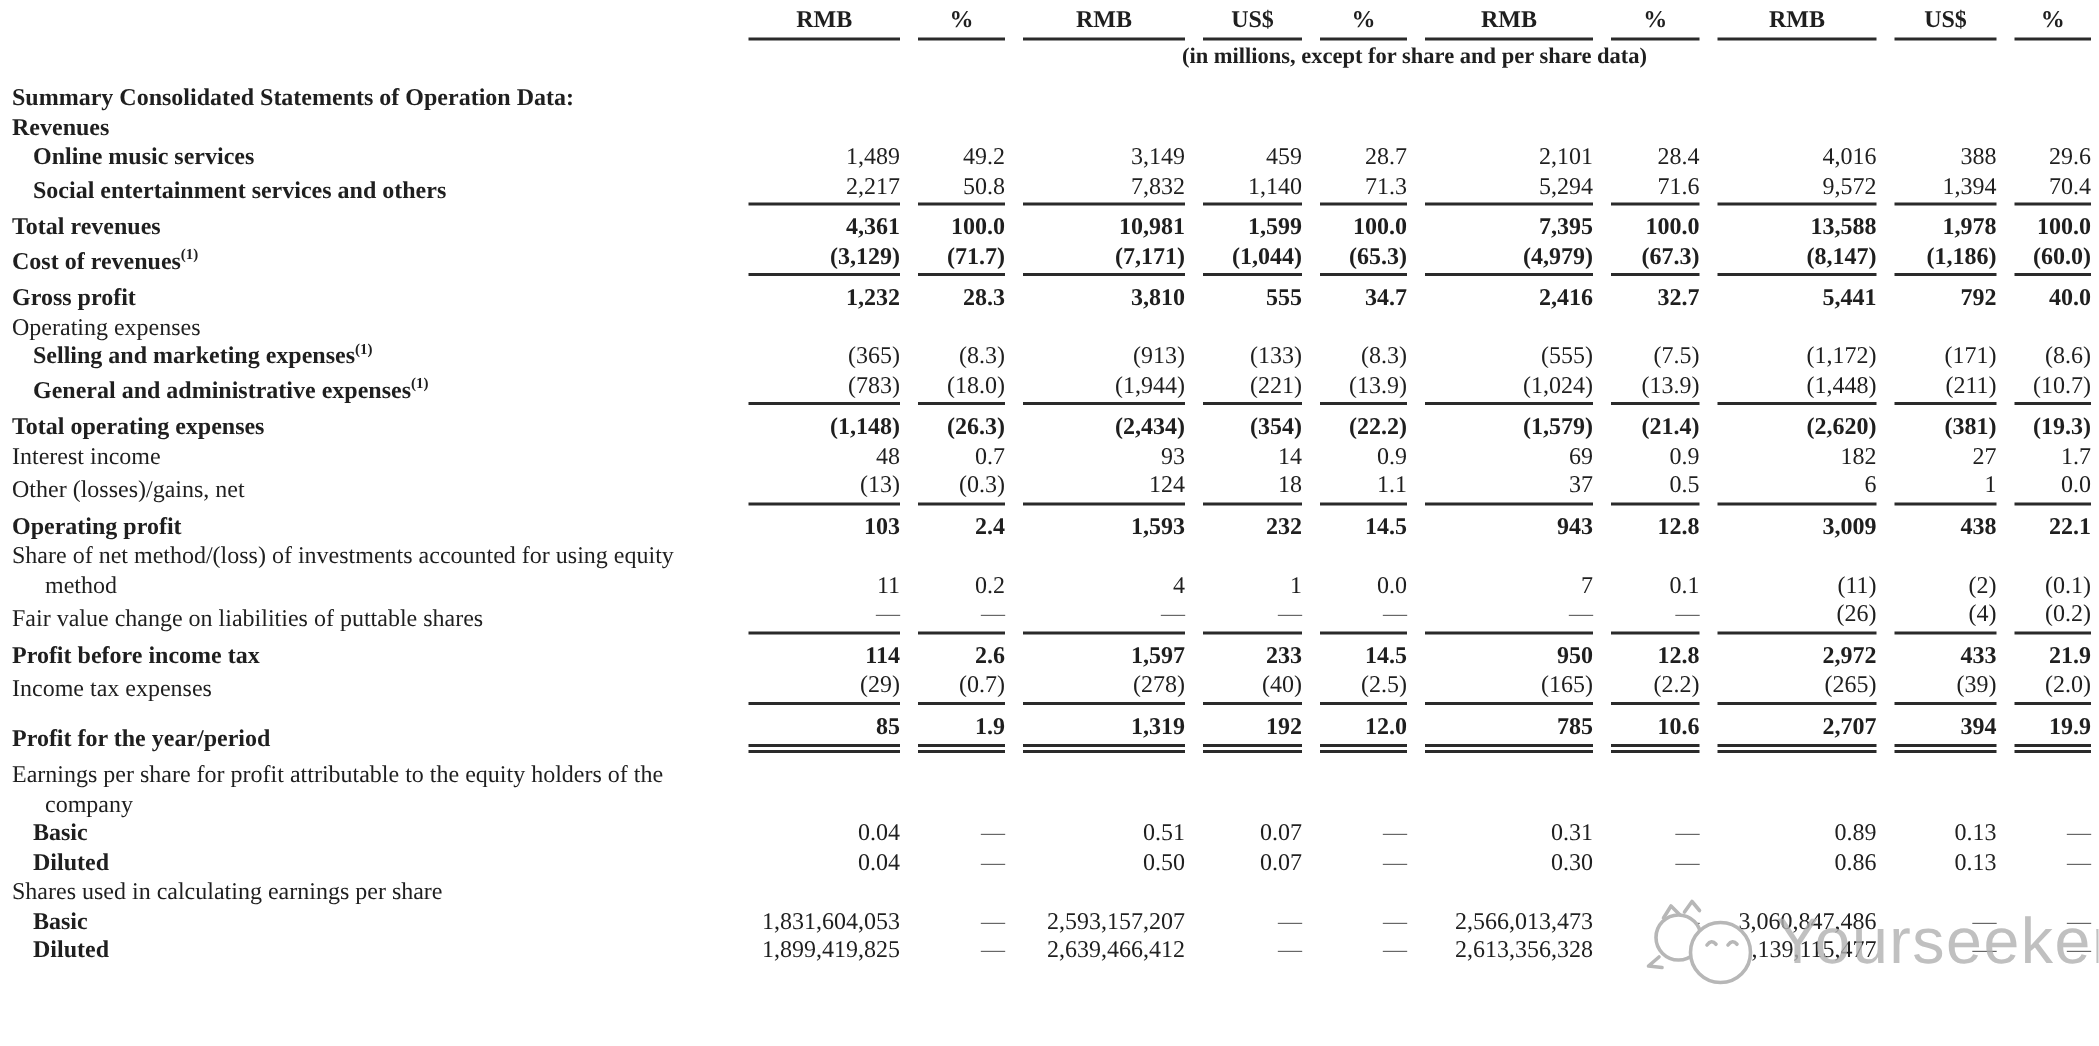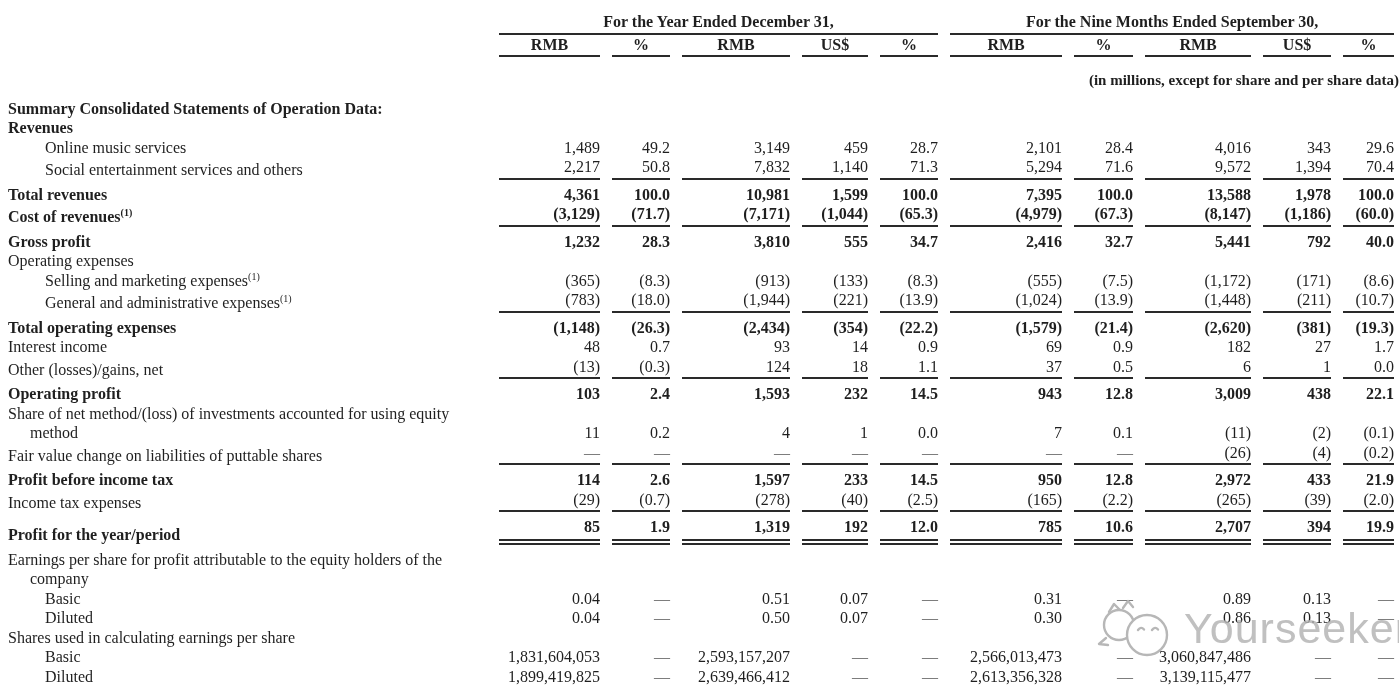--- a/index.html
+++ b/index.html
@@ -8,24 +8,24 @@
     font-family:"Liberation Serif","DejaVu Serif",serif;color:#1f1f1f;
   }
   table{border-collapse:collapse;table-layout:fixed;width:1399px;margin-top:4px;}
   td{vertical-align:bottom;font-size:16px;line-height:19.5px;padding:0;}
   
   thead td{font-weight:bold;}
   .gh{text-align:center;padding-left:12px;}
   .pr{padding-right:5px;}
   .ghl{border-bottom:2px solid #2a2a2a;padding-bottom:1px;display:block;white-space:nowrap;}
   .toprow td{padding-top:8px;}
-  .note{text-align:right;font-size:15px;padding:14px 0 3px 0;}
+  .note{text-align:center;font-size:15px;padding:2px 0 3px 0;}
   
   td.lbl{padding-left:8px;white-space:nowrap;overflow:visible;}
-  td.lbl.ind{padding-left:45px;}
+  td.lbl.ind{padding-left:22px;font-weight:bold;}
   .l2{padding-left:22px;}
   td.num{text-align:right;padding-left:12px;}
   .cl{display:block;white-space:nowrap;}
   .u1{border-bottom:2px solid #2a2a2a;padding-bottom:1px;}
   .u2{border-bottom:6px double #2a2a2a;padding-bottom:2px;}
   .b{font-weight:bold;}
   tr.gap td{padding-top:5px;}
   sup{font-size:10px;line-height:0;}
   .dash{color:#676767;}
   
@@ -47,29 +47,20 @@
     <col style="width:120px">
       <col style="width:78px">
       <col style="width:70px">
     <col style="width:124px">
       <col style="width:71px">
       <col style="width:118px">
     <col style="width:80px">
       <col style="width:68px">
   </colgroup>
   <thead>
-    <tr class="toprow">
-      <td></td>
-      <td colspan="5" class="gh">
-        <span class="ghl">For the Year Ended December 31,</span>
-      </td>
-      <td colspan="5" class="gh pr">
-        <span class="ghl">For the Nine Months Ended September 30,</span>
-      </td>
-    </tr>
     <tr>
       <td></td>
       <td class="gh">
           <span class="ghl">RMB</span>
         </td>
       <td class="gh">
           <span class="ghl">%</span>
         </td>
       <td class="gh">
           <span class="ghl">RMB</span>
@@ -188,21 +179,21 @@
         <td class="num">
           <div class="cl">2,101</div>
         </td>
         <td class="num">
           <div class="cl">28.4</div>
         </td>
         <td class="num">
           <div class="cl">4,016</div>
         </td>
         <td class="num">
-          <div class="cl">343</div>
+          <div class="cl">388</div>
         </td>
         <td class="num pr">
           <div class="cl">29.6</div>
         </td>
       </tr>
       <tr>
         <td class="lbl ind"><span>Social entertainment services and others</span></td>
         <td class="num">
           <div class="cl u1">2,217</div>
         </td>

